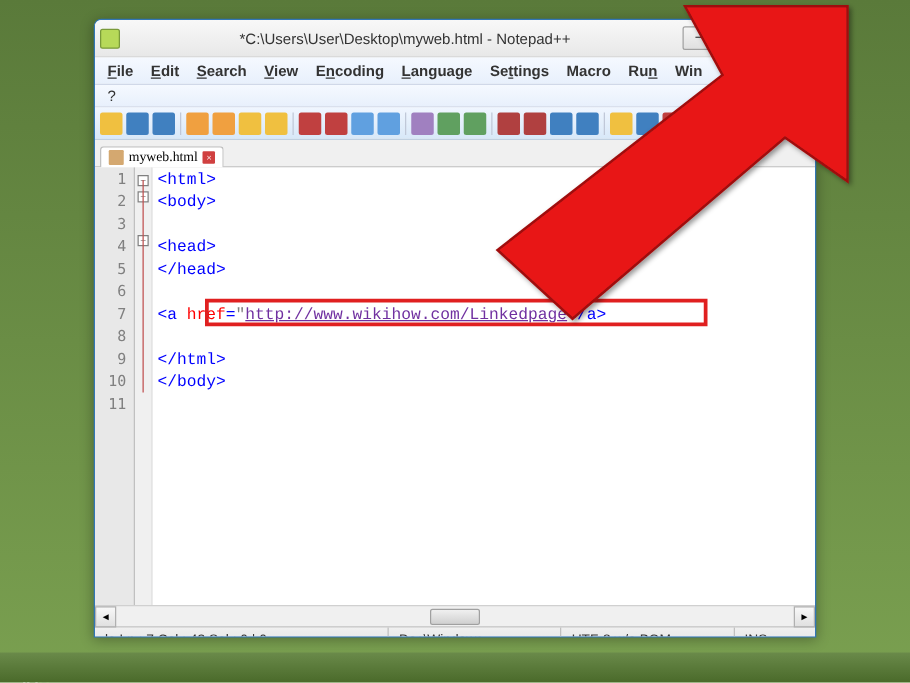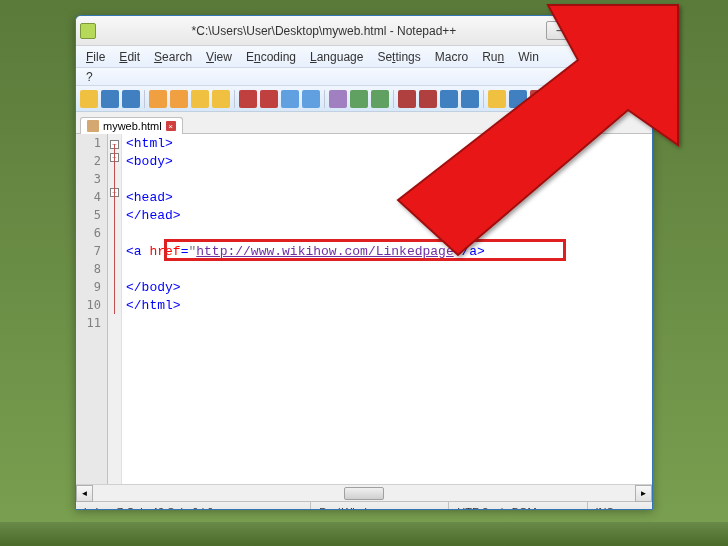--- a/index.html
+++ b/index.html
@@ -4,29 +4,29 @@
   <style>
     * { box-sizing: border-box; margin: 0; padding: 0; }
     body { width: 728px; height: 546px; background: linear-gradient(to bottom, #5a7a3a, #7aa050); font-family: 'Segoe UI', Tahoma, sans-serif; position: relative; overflow: hidden; }
     .window { position: absolute; top: 15px; left: 75px; width: 578px; height: 495px; background: #fff; border: 1px solid #3276b5; border-radius: 6px 6px 0 0; box-shadow: 0 2px 10px rgba(0,0,0,0.3); overflow: hidden; }
     .titlebar { height: 30px; background: linear-gradient(to bottom, #f8f8f8, #e8e8e8); display: flex; align-items: center; padding: 0 4px; border-bottom: 1px solid #d0d0d0; }
     .titlebar-icon { width: 16px; height: 16px; margin-right: 6px; background: #b7d959; border: 1px solid #7a9a3a; border-radius: 2px; }
     .titlebar-text { flex: 1; font-size: 12px; color: #333; text-align: center; }
     .win-controls { display: flex; gap: 2px; }
     .win-btn { width: 28px; height: 19px; display: flex; align-items: center; justify-content: center; font-size: 10px; border: 1px solid #a0a0a0; background: linear-gradient(to bottom, #f5f5f5, #e0e0e0); border-radius: 2px; cursor: pointer; }
     .win-btn.close { background: linear-gradient(to bottom, #e87070, #d04040); color: #fff; border-color: #a02020; width: 42px; }
-    .menubar { height: 22px; background: linear-gradient(to bottom, #f5f9ff, #e8f0fc); display: flex; align-items: center; padding: 0 3px; border-bottom: 1px solid #d0d8e8; }
+    .menubar { height: 22px; background: linear-gradient(to bottom, #f5f9ff, #e8f0fc); display: flex; align-items: center; padding: 0 3px; border-bottom: 1px solid #d0d8e8; font-weight: bold; }
     .menu-item { padding: 2px 7px; font-size: 12px; color: #333; cursor: pointer; }
     .menu-item u { text-decoration: underline; }
     .menubar2 { height: 18px; background: linear-gradient(to bottom, #f5f9ff, #e8f0fc); display: flex; align-items: center; padding: 0 3px; border-bottom: 1px solid #d0d8e8; font-size: 12px; }
     .toolbar { height: 26px; background: linear-gradient(to bottom, #f0f6ff, #d8e8f8); display: flex; align-items: center; padding: 0 4px; gap: 3px; border-bottom: 1px solid #c0d0e0; }
     .tool-btn { width: 18px; height: 18px; border-radius: 2px; cursor: pointer; }
     .tool-sep { width: 1px; height: 18px; background: #c0c8d8; margin: 0 1px; }
     .tabbar { height: 22px; background: #f0f0f0; display: flex; align-items: flex-end; padding: 0 4px; border-bottom: 1px solid #c0c0c0; }
-    .tab { background: #fff; border: 1px solid #c0c0c0; border-bottom: none; padding: 2px 6px; font-size: 11px; display: flex; align-items: center; gap: 4px; border-radius: 3px 3px 0 0; position: relative; top: 1px; }
+    .tab { background: #fff; border: 1px solid #c0c0c0; border-bottom: none; padding: 2px 6px; font-size: 11px; display: flex; align-items: center; gap: 4px; border-radius: 3px 3px 0 0; position: relative; top: 1px; font-family: Liberation Serif, serif; }
     .tab-icon { width: 12px; height: 12px; background: #d4a870; border-radius: 1px; }
     .tab-close { width: 10px; height: 10px; background: #d04040; color: #fff; display: flex; align-items: center; justify-content: center; font-size: 8px; border-radius: 1px; cursor: pointer; }
     .editor { flex: 1; display: flex; background: #fff; height: 350px; position: relative; }
     .gutter { width: 32px; background: #e8e8e8; border-right: 1px solid #c0c0c0; padding-top: 2px; }
     .line-num { height: 18px; font-size: 12px; font-family: Consolas, monospace; color: #808080; text-align: right; padding-right: 6px; }
     .fold-col { width: 14px; background: #f0f0f0; border-right: 1px solid #e0e0e0; padding-top: 2px; position: relative; }
     .fold-box { width: 9px; height: 9px; border: 1px solid #808080; background: #fff; font-size: 8px; line-height: 7px; text-align: center; color: #808080; margin: 4px auto; }
     .fold-line { position: absolute; left: 6px; width: 1px; background: #c05050; }
     .code { flex: 1; padding: 2px 4px; font-family: Consolas, 'Courier New', monospace; font-size: 13px; position: relative; }
     .code-line { height: 18px; white-space: pre; }
@@ -137,22 +137,22 @@
     <div class="code" id="code">
       <div class="highlight-box"></div>
     <div class="code-line"><span class="tag">&lt;html&gt;</span></div>
         <div class="code-line"><span class="tag">&lt;body&gt;</span></div>
         <div class="code-line"></div>
         <div class="code-line"><span class="tag">&lt;head&gt;</span></div>
         <div class="code-line"><span class="tag">&lt;/head&gt;</span></div>
         <div class="code-line"></div>
         <div class="code-line"><span class="tag">&lt;a </span><span class="attr">href</span><span class="tag">=</span><span class="str">"</span><span class="url">http://www.wikihow.com/Linkedpage</span><span class="tag">&lt;/a&gt;</span></div>
         <div class="code-line"></div>
+        <div class="code-line"><span class="tag">&lt;/html&gt;</span></div>
         <div class="code-line"><span class="tag">&lt;/body&gt;</span></div>
-        <div class="code-line"><span class="tag">&lt;/html&gt;</span></div>
         <div class="code-line"></div>
       </div>
   </div>
 
   <div class="scrollbar-h">
     <div class="scroll-btn">◄</div>
     <div class="scroll-track"></div>
     <div style="width:40px;height:13px;background:linear-gradient(to bottom,#f0f0f0,#d0d0d0);border:1px solid #a0a0a0;border-radius:2px;margin:0 auto;position:absolute;left:50%;transform:translateX(-50%);"></div>
     <div class="scroll-btn">►</div>
   </div>

